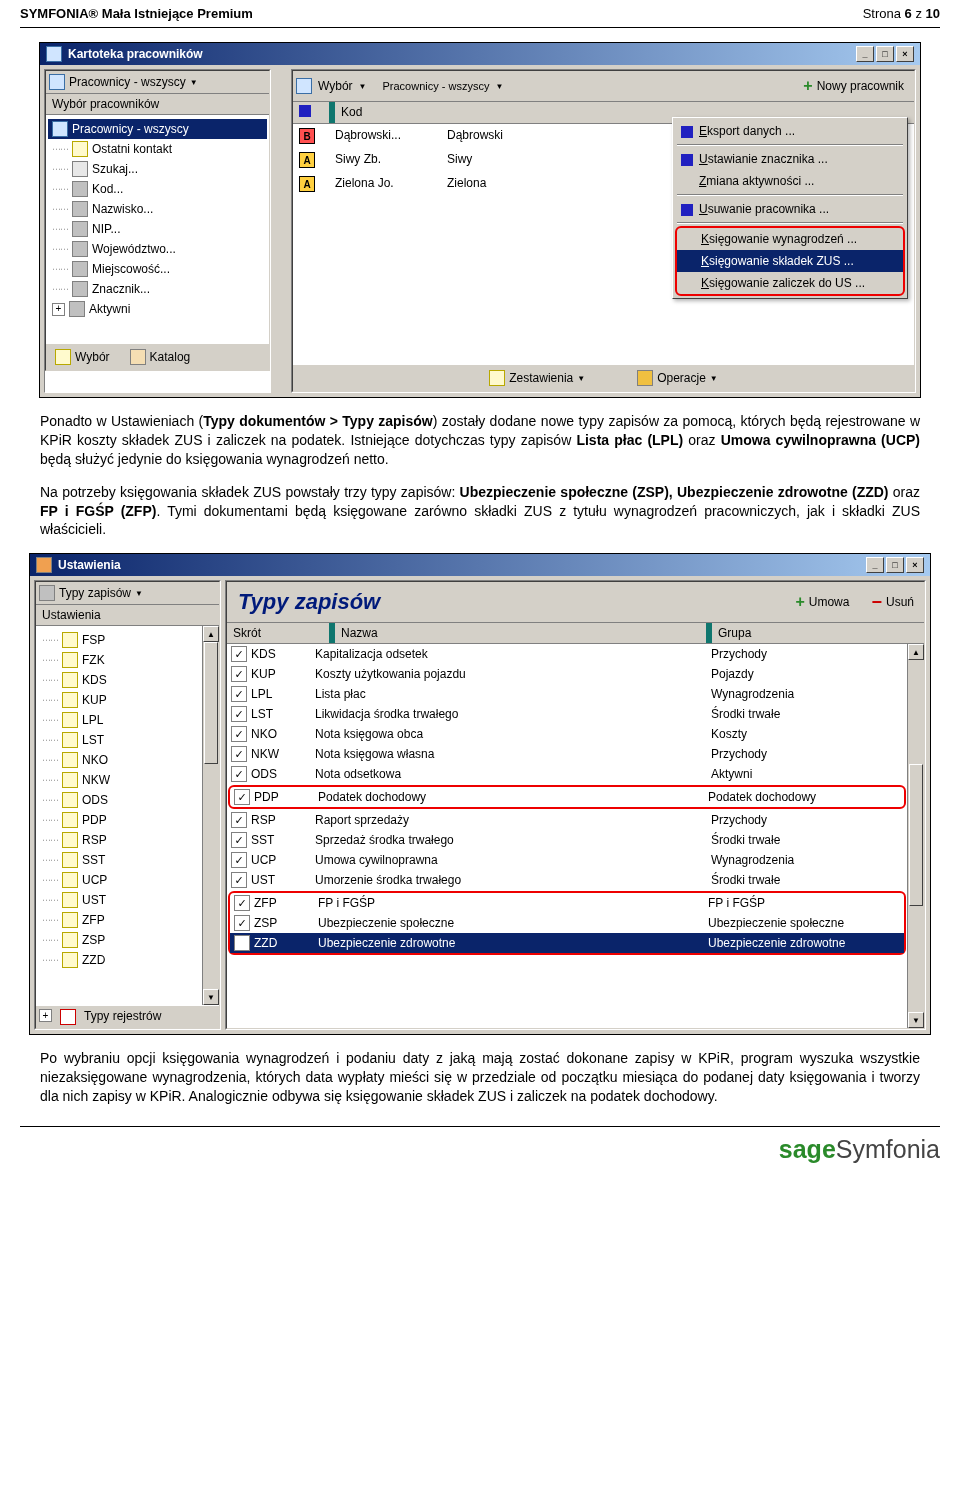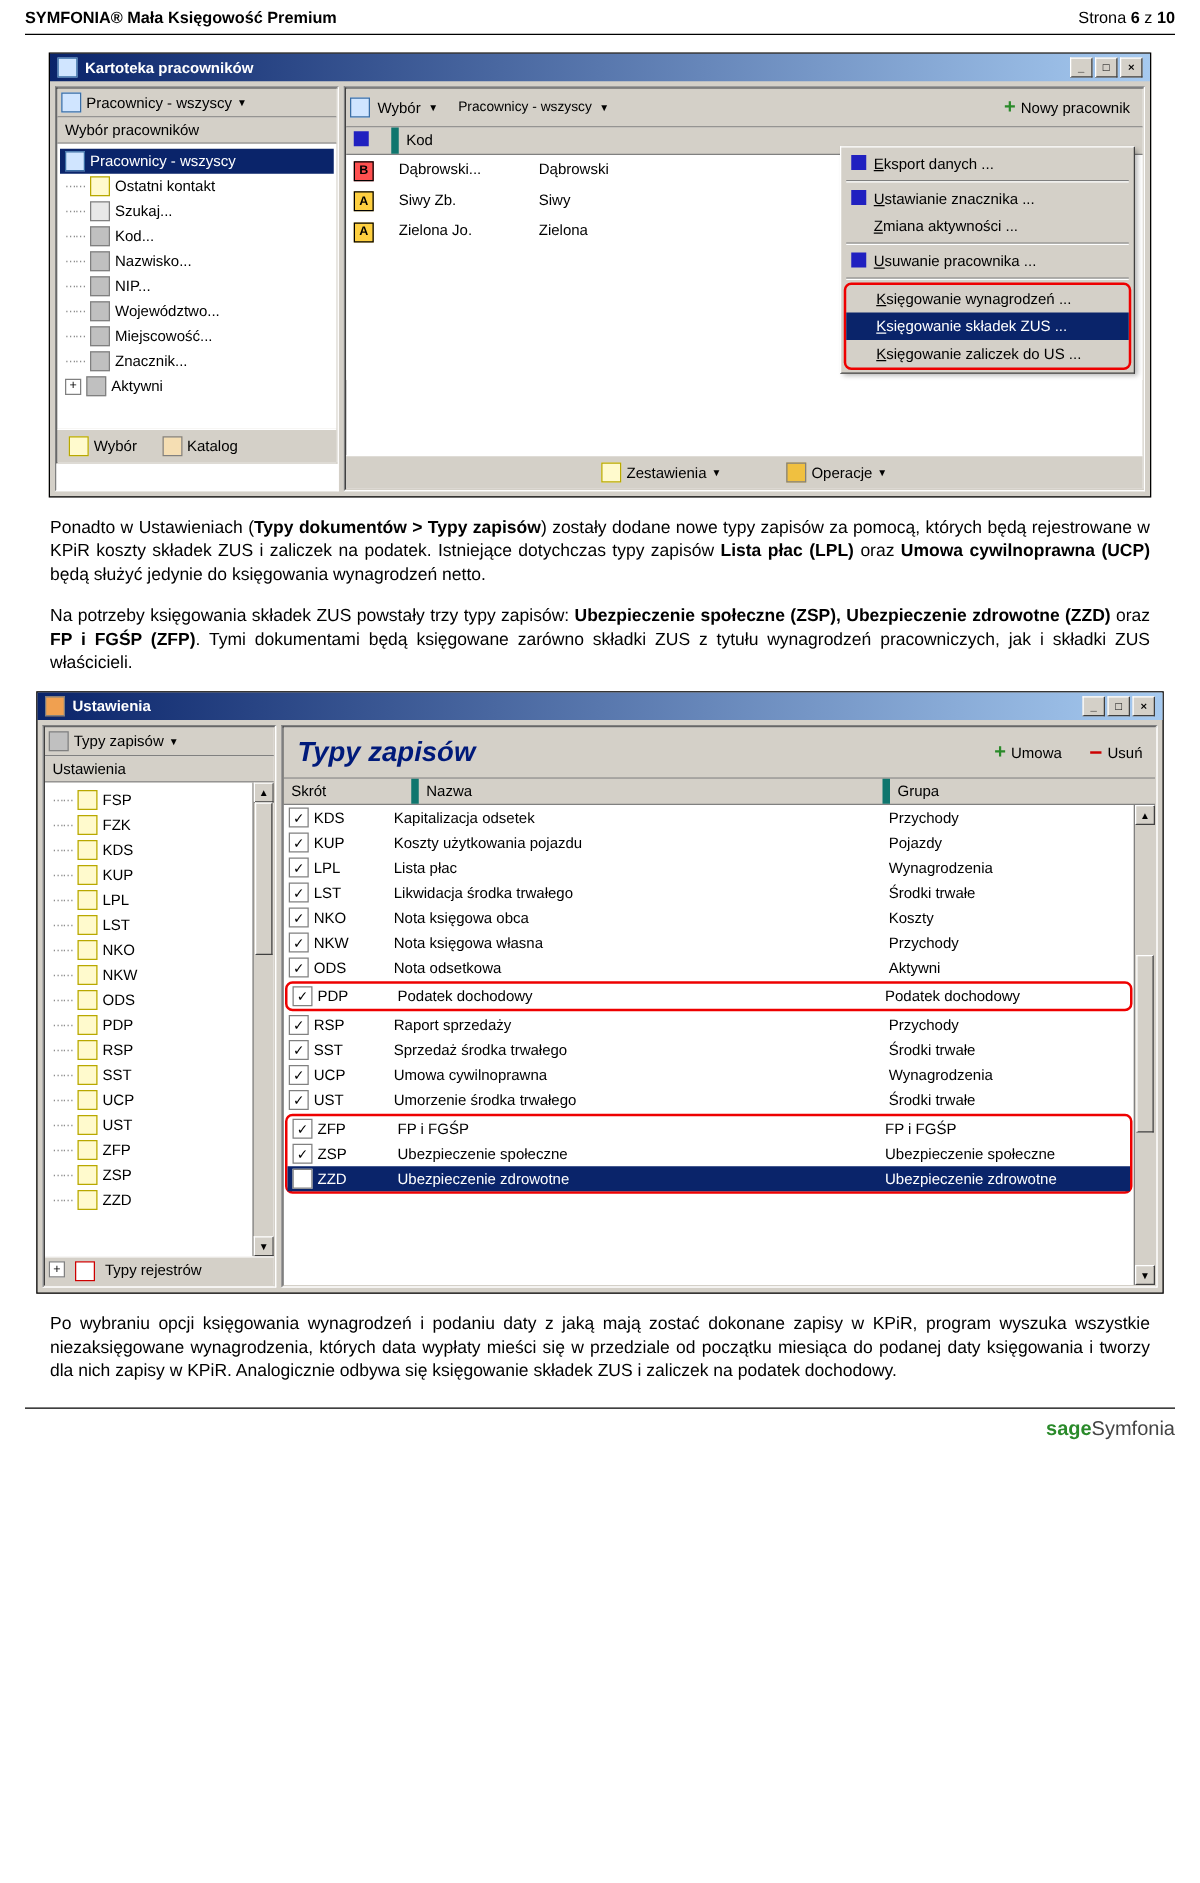--- a/index.html
+++ b/index.html
@@ -5,21 +5,21 @@
 body{margin:0;padding:0;font-family:Arial,sans-serif;font-size:12px;background:#fff;color:#000}
 .page{width:960px;margin:0 auto;padding:0 20px;box-sizing:border-box}
 .hdr{display:flex;justify-content:space-between;padding:6px 0;border-bottom:1px solid #000;font-size:13px}
 .hdr-left{font-weight:bold}
 .hdr-right b{font-weight:bold}
 .win{background:#d4d0c8;border:1px solid #000;margin:14px auto;width:880px;font-family:Tahoma,Arial,sans-serif;font-size:12px}
 .tbar{background:linear-gradient(to right,#0a246a,#a6caf0);color:#fff;padding:3px 6px;display:flex;align-items:center;justify-content:space-between;font-weight:bold}
 .tbar-left{display:flex;align-items:center;gap:6px}
 .tbar-btns{display:flex;gap:2px}
 .tbar-btn{width:16px;height:14px;background:#d4d0c8;border:1px solid #fff;border-right-color:#404040;border-bottom-color:#404040;display:flex;align-items:center;justify-content:center;font-size:9px;color:#000;font-weight:bold}
-.win-body{display:flex;padding:4px;gap:4px}
+.win-body{display:flex;padding:4px;gap:20px}
 .panel{background:#fff;border:1px solid #808080;border-right-color:#fff;border-bottom-color:#fff}
 .panel-inner{border:1px solid #404040;border-right-color:#d4d0c8;border-bottom-color:#d4d0c8}
 .left-panel{width:225px}
 .right-panel{flex:1}
 .toolbar{background:#d4d0c8;padding:3px;display:flex;align-items:center;gap:4px;border-bottom:1px solid #808080}
 .toolbar-btn{display:flex;align-items:center;gap:4px;padding:2px 6px;border:1px solid transparent}
 .dropdown-arrow{font-size:8px}
 .plus{color:#2a8a2a;font-size:16px;font-weight:bold}
 .minus{color:#c00;font-size:18px;font-weight:bold}
 .section-hdr{background:#d4d0c8;padding:3px 6px;border-bottom:1px solid #808080;font-size:12px}
@@ -38,21 +38,21 @@
 .bottom-tabs{background:#d4d0c8;padding:3px;display:flex;gap:8px;border-top:1px solid #fff}
 .tab{display:flex;align-items:center;gap:4px;padding:2px 6px}
 .list{background:#fff;min-height:180px}
 .list-row{display:flex;padding:2px 0;font-size:12px}
 .list-cell{padding:2px 6px}
 .badge{width:14px;height:14px;display:inline-flex;align-items:center;justify-content:center;font-size:10px;font-weight:bold;color:#000;border:1px solid #000}
 .badge-b{background:#ff5050}
 .badge-a{background:#ffd040}
 .marker{width:12px;height:12px;background:#2020c0;display:inline-block}
 .ctx-menu{position:absolute;background:#d4d0c8;border:1px solid #404040;border-top-color:#fff;border-left-color:#fff;padding:2px;font-size:12px;box-shadow:2px 2px 4px rgba(0,0,0,0.3)}
-.ctx-item{padding:4px 16px 4px 24px;display:flex;align-items:flex-start;gap:8px;white-space:nowrap;position:relative}
+.ctx-item{padding:4px 16px 4px 24px;display:flex;align-items:flex-end;gap:8px;white-space:nowrap;position:relative}
 .ctx-item.sel{background:#0a246a;color:#fff}
 .ctx-sep{border-top:1px solid #808080;border-bottom:1px solid #fff;margin:2px 2px}
 .ctx-marker{position:absolute;left:6px;width:12px;height:12px;background:#2020c0}
 .ctx-box{border:2px solid #e00;border-radius:6px;padding:0}
 .win1-right{position:relative}
 .para{width:880px;margin:14px auto;font-size:14px;line-height:1.35;text-align:justify}
 .para b{font-weight:bold}
 .win2{width:900px}
 .win2-body{display:flex;padding:4px;gap:4px}
 .w2-left{width:185px}
@@ -60,31 +60,31 @@
 .big-title{font-size:22px;font-style:italic;font-weight:bold;color:#001a7a;padding:4px 8px}
 .types-list{background:#fff}
 .type-row{display:flex;align-items:center;padding:2px 0;font-size:12px}
 .type-row.sel{background:#0a246a;color:#fff}
 .chk{width:14px;height:14px;border:1px solid #808080;background:#fff;margin:0 4px;display:inline-flex;align-items:center;justify-content:center;font-size:11px}
 .hl-box{border:2px solid #e00;border-radius:6px;margin:1px}
 .scroll-v{width:16px;background:#d4d0c8;border-left:1px solid #808080;position:relative}
 .scroll-btn{width:14px;height:14px;background:#d4d0c8;border:1px solid #fff;border-right-color:#404040;border-bottom-color:#404040;display:flex;align-items:center;justify-content:center;font-size:8px;position:absolute}
 .scroll-thumb{position:absolute;left:1px;width:12px;background:#d4d0c8;border:1px solid #fff;border-right-color:#404040;border-bottom-color:#404040}
 .footer{margin-top:20px;border-top:1px solid #000;padding:8px 0;text-align:right}
-.logo{font-size:16px}
+.logo{font-size:25px}
 .logo-sage{color:#2a8a2a;font-weight:bold}
 .logo-sym{color:#444;font-weight:300}
 .u{text-decoration:underline}
 </style>
 </head>
 <body>
 
 <div class="page">
 <div class="hdr">
- <span class="hdr-left">SYMFONIA® Mała Księgowość Premium</span>
+ <span class="hdr-left">SYMFONIA® Mała Istniejące Premium</span>
  <span class="hdr-right"><span>Strona </span><b>6</b><span> z </span><b>10</b></span>
 </div>
 
 <div class="win">
  <div class="tbar">
   <div class="tbar-left">
           <span class="ic ic-people"></span>
           <span>Kartoteka pracowników</span>
         </div>
   <div class="tbar-btns">

